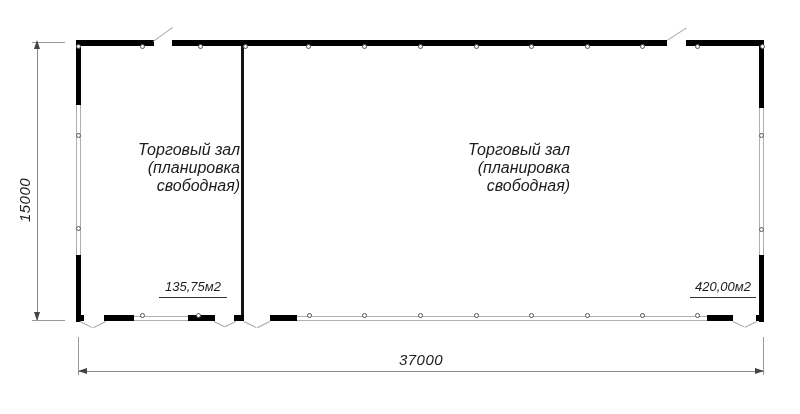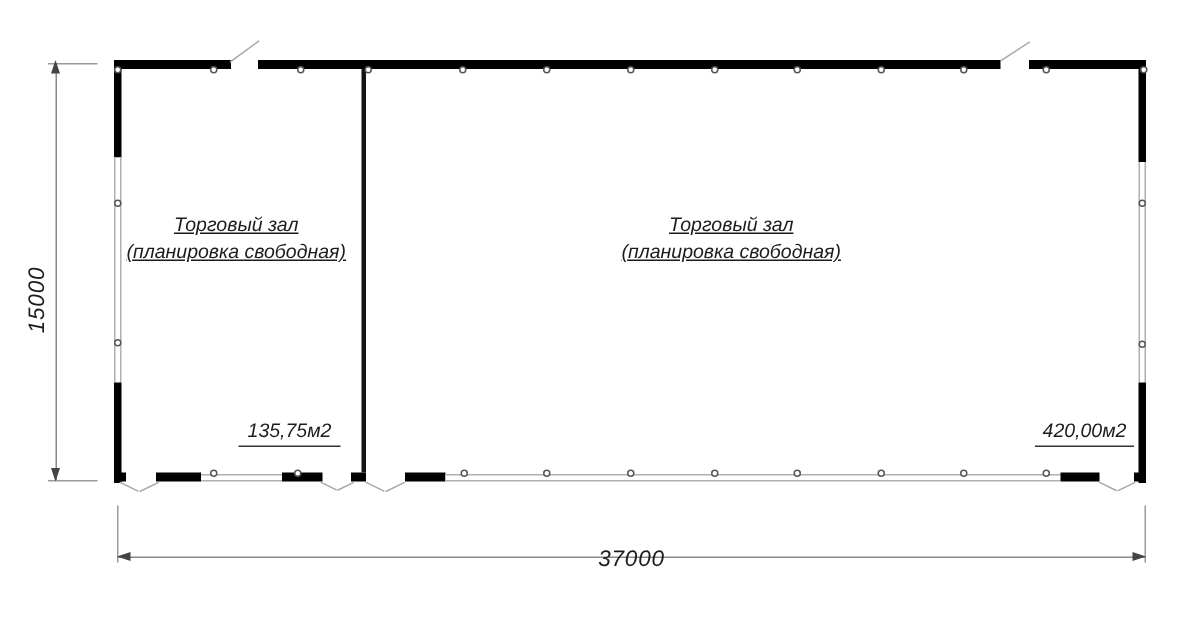--- a/index.html
+++ b/index.html
@@ -26,24 +26,24 @@
   .dimline { position: absolute; background: var(--dim,#8a8a8a); }
   .extline { position: absolute; background: #9a9a9a; }
   .arr { position: absolute; width: 0; height: 0; }
   .arr-up    { border-left:3px solid transparent; border-right:3px solid transparent; border-bottom:9px solid #444; }
   .arr-down  { border-left:3px solid transparent; border-right:3px solid transparent; border-top:9px solid #444; }
   .arr-left  { border-top:3px solid transparent; border-bottom:3px solid transparent; border-right:9px solid #444; }
   .arr-right { border-top:3px solid transparent; border-bottom:3px solid transparent; border-left:9px solid #444; }
   .dim-text { position: absolute; font-style: italic; font-size: 15px;
               color: var(--ink,#1c1c1c); text-align: center; letter-spacing: 0.5px; }
   .vdim { left: -19px; top: 190px; width: 90px; height: 20px; transform: rotate(-90deg); }
-  .hdim { left: 371px; top: 351px; width: 100px; margin-top: 13px; }
-  .room-label { position: absolute; top: 141px; text-align: center;
-                font-style: italic; font-size: 13px; line-height: 18px;
-                color: var(--ink,#1c1c1c); text-decoration: underline; }
+  .hdim { left: 371px; top: 351px; width: 100px; }
+  .room-label { position: absolute; top: 141px; text-align: right;
+                font-style: italic; font-size: 16px; line-height: 18px;
+                color: var(--ink,#1c1c1c); }
   .area-label { position: absolute; top: 279px; text-align: center;
                 font-style: italic; font-size: 13px; color: var(--ink,#1c1c1c);
                 border-bottom: 1px solid #333; padding-bottom: 3px; }
 </style>
 </head>
 <body>
 
 <div id="plan">
 
   <div class="wall" style="left:76px;top:40px;width:78px;height:6px"></div>

